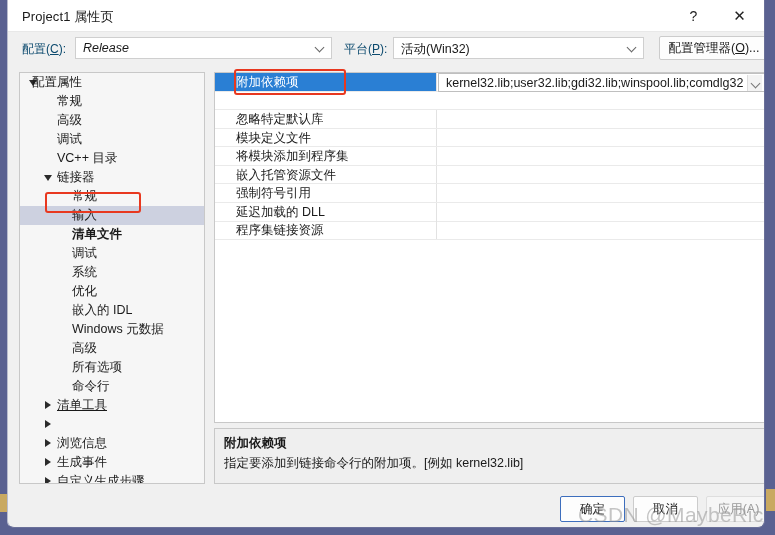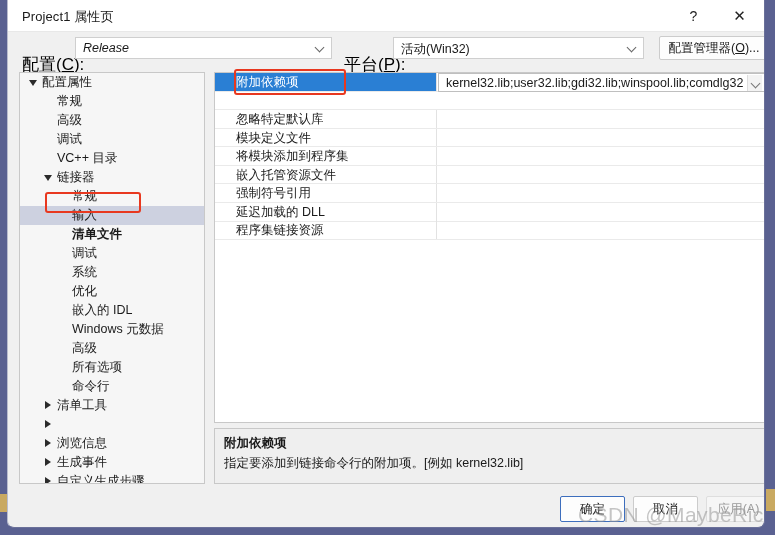--- a/index.html
+++ b/index.html
@@ -62,23 +62,23 @@
   #close-btn { right: 2px; font-size: 15px; }
 
   
   #config-row {
     position: absolute;
     left: 0; top: 32px;
     width: 100%; height: 32px;
   }
   .lbl {
     position: absolute;
-    font-size: 17px;
-    color: #000000;
-    top: 21px;
+    font-size: 12px;
+    color: #0c4a6e;
+    top: 9px;
     white-space: nowrap;
   }
   .uline { text-decoration: underline; }
   .combo {
     position: absolute;
     top: 5px;
     height: 22px;
     background: #fff;
     border: 1px solid #cfcfcf;
     font-size: 12.5px;
@@ -335,21 +335,21 @@
       <span class="arrow"></span>
     </div>
     <div id="cfgmgr-btn">
       <span>配置管理器(<span class="uline">O</span>)...</span>
     </div>
   </div>
 
   <div id="tree-panel">
       <div class="tree-item">
         <span class="tw expanded" style="left: 6px;"></span>
-        <span class="tree-label" style="left: 22px;">配置属性</span>
+        <span class="tree-label" style="left: 12px;">配置属性</span>
       </div>
       <div class="tree-item">
         <span class="tree-label" style="left: 37px;">常规</span>
       </div>
       <div class="tree-item">
         <span class="tree-label" style="left: 37px;">高级</span>
       </div>
       <div class="tree-item">
         <span class="tree-label" style="left: 37px;">调试</span>
       </div>
@@ -388,21 +388,21 @@
         <span class="tree-label" style="left: 52px;">高级</span>
       </div>
       <div class="tree-item">
         <span class="tree-label" style="left: 52px;">所有选项</span>
       </div>
       <div class="tree-item">
         <span class="tree-label" style="left: 52px;">命令行</span>
       </div>
       <div class="tree-item">
         <span class="tw collapsed" style="left: 21px;"></span>
-        <span class="tree-label" style="left: 37px;">清单工具</span>
+        <span class="tree-label" style="left: 37px; text-decoration: underline;">清单工具</span>
       </div>
       <div class="tree-item">
         <span class="tw collapsed" style="left: 21px;"></span>
       </div>
       <div class="tree-item">
         <span class="tw collapsed" style="left: 21px;"></span>
         <span class="tree-label" style="left: 37px;">浏览信息</span>
       </div>
       <div class="tree-item">
         <span class="tw collapsed" style="left: 21px;"></span>

